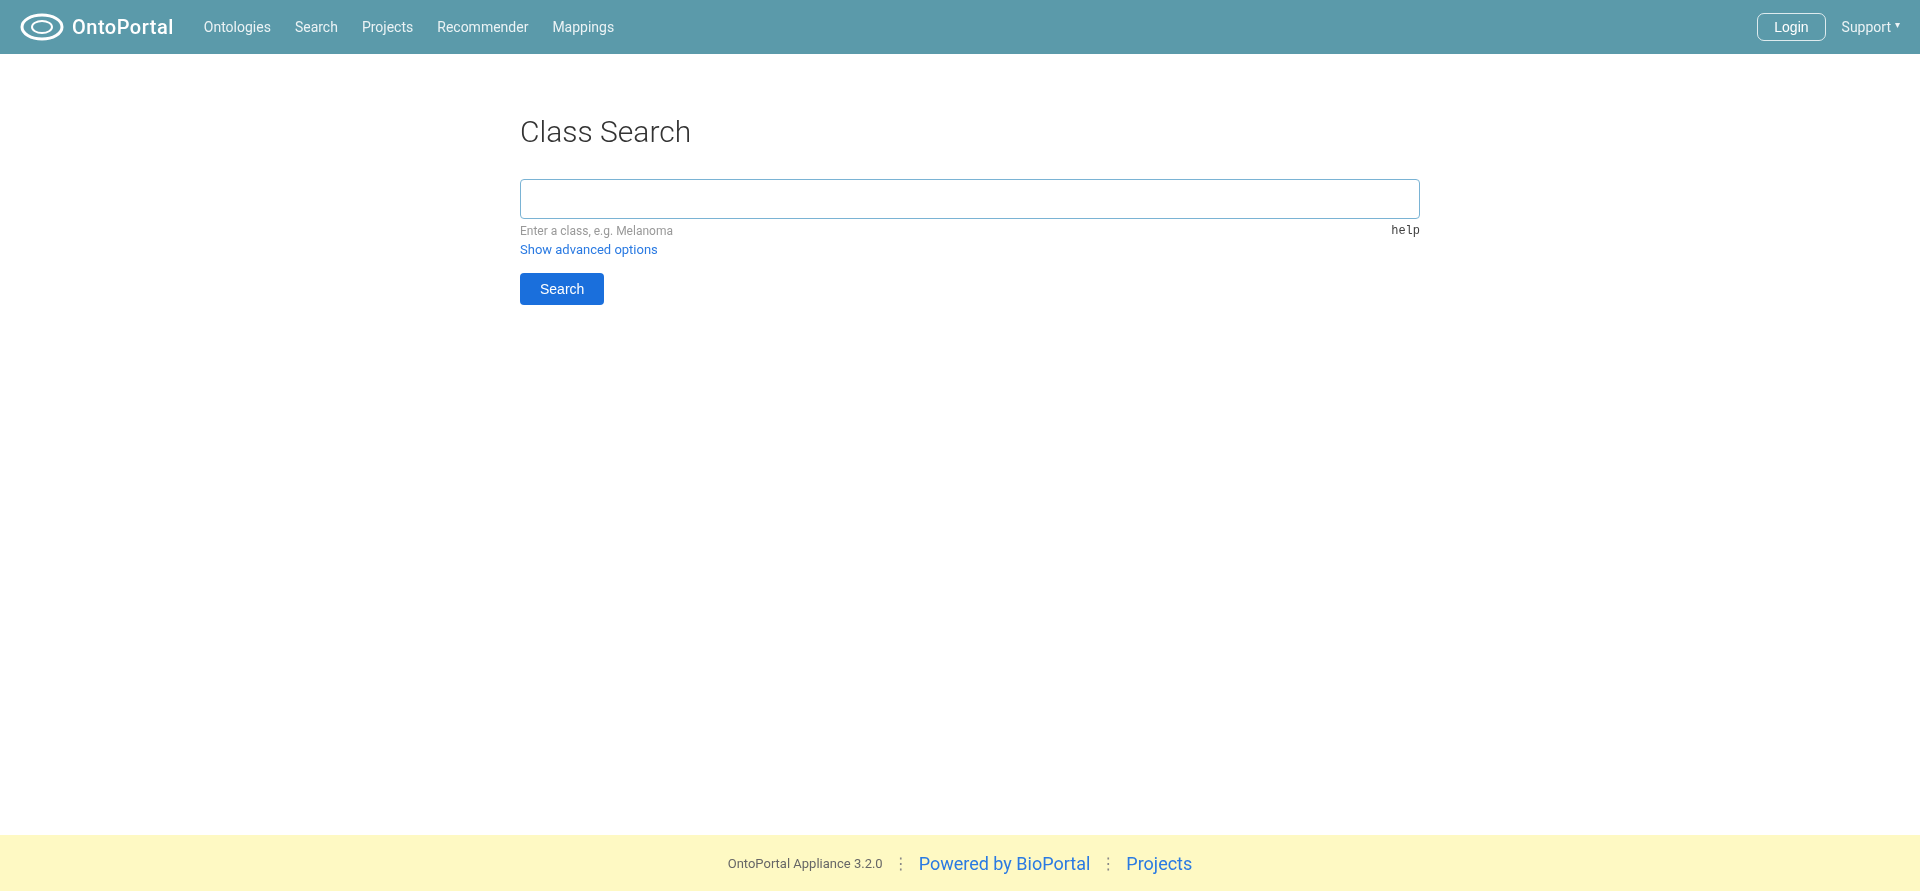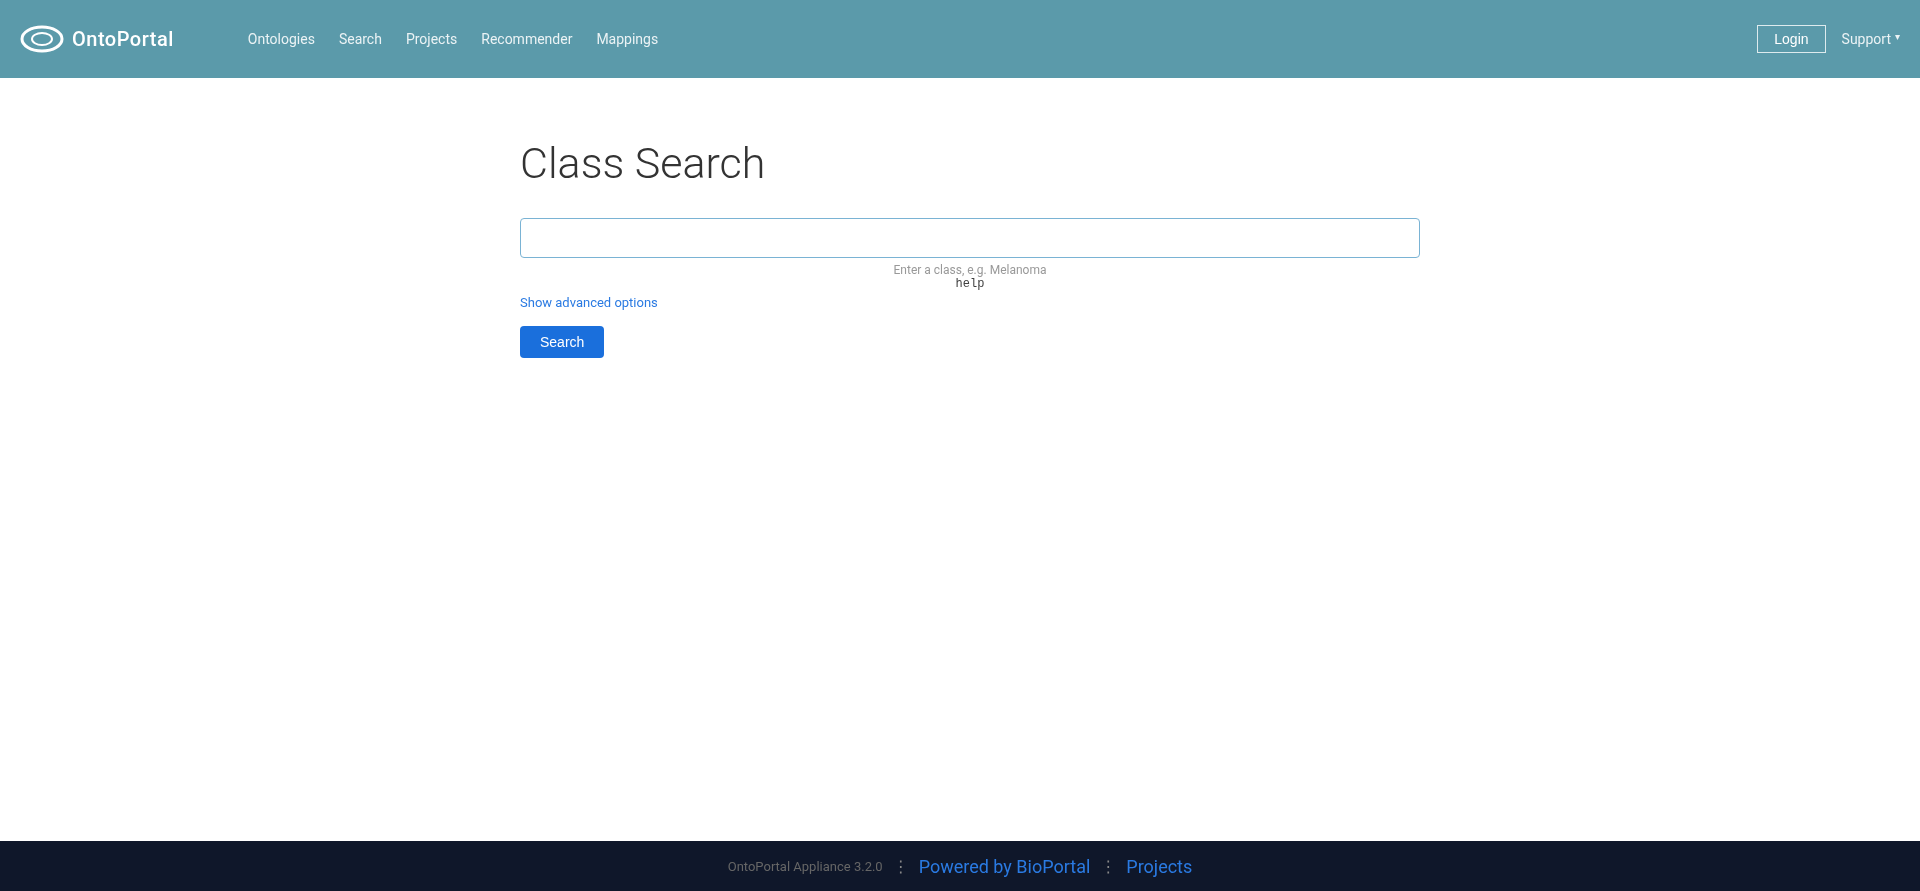--- a/index.html
+++ b/index.html
@@ -13,26 +13,25 @@
       font-size: 14px;
       background-color: #f8f9fa;
       min-height: 891px;
       display: flex;
       flex-direction: column;
     }
 
     
     nav {
       background-color: #5b9aaa;
-      height: 78px;
+      height: 54px;
       display: flex;
       align-items: center;
       padding: 0 20px;
       flex-shrink: 0;
-      gap: 44px;
     }
 
     .nav-brand {
       display: flex;
       align-items: center;
       margin-right: 30px;
       text-decoration: none;
     }
 
     .nav-logo {
@@ -65,21 +64,21 @@
       display: flex;
       align-items: center;
       gap: 16px;
     }
 
     .btn-login {
       background: transparent;
       border: 1px solid rgba(255,255,255,0.8);
       color: white;
       padding: 5px 16px;
-      border-radius: 0;
+      border-radius: 7px;
       cursor: pointer;
       font-size: 14px;
     }
 
     .support-link {
       color: rgba(255,255,255,0.88);
       font-size: 14px;
       display: flex;
       align-items: flex-start;
       gap: 4px;
@@ -96,21 +95,21 @@
       padding: 60px 0 60px 0;
     }
 
     .content-wrapper {
       max-width: 960px;
       margin: 0 auto;
       padding: 0 20px 0 40px;
     }
 
     .page-title {
-      font-size: 43px;
+      font-size: 30px;
       font-weight: 300;
       color: #333;
       margin-bottom: 30px;
     }
 
     .search-input {
       width: 900px;
       max-width: 100%;
       height: 40px;
       border: 1.5px solid #7ab3d4;
@@ -122,21 +121,20 @@
       background: #fff;
     }
 
     .input-hint-row {
       display: flex;
       justify-content: space-between;
       align-items: center;
       margin-top: 5px;
       width: 900px;
       max-width: 100%;
-      flex-direction: column;
     }
 
     .input-hint {
       color: #999;
       font-size: 12px;
     }
 
     .help-link {
       color: #404040;
       font-size: 12px;
@@ -158,22 +156,22 @@
       color: white;
       border: none;
       border-radius: 4px;
       padding: 8px 20px;
       font-size: 14px;
       cursor: pointer;
     }
 
     
     footer {
-      background-color: #0f172a;
-      height: 50px;
+      background-color: #fef9c3;
+      height: 56px;
       display: flex;
       align-items: center;
       justify-content: center;
       gap: 10px;
       flex-shrink: 0;
     }
 
     .footer-text {
       color: #666;
       font-size: 13px;

